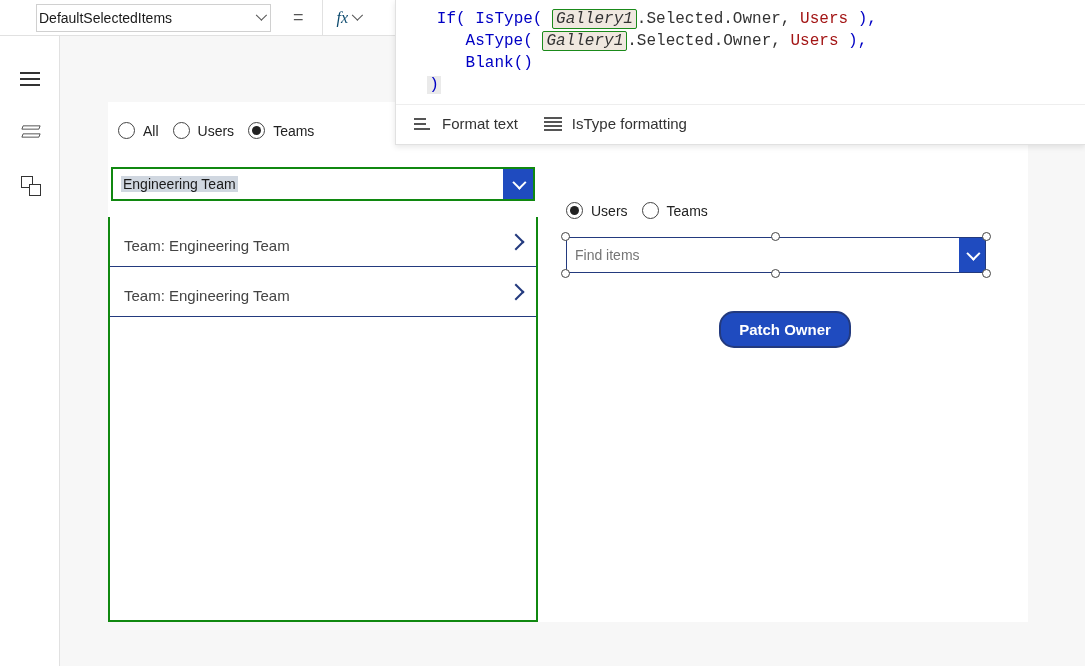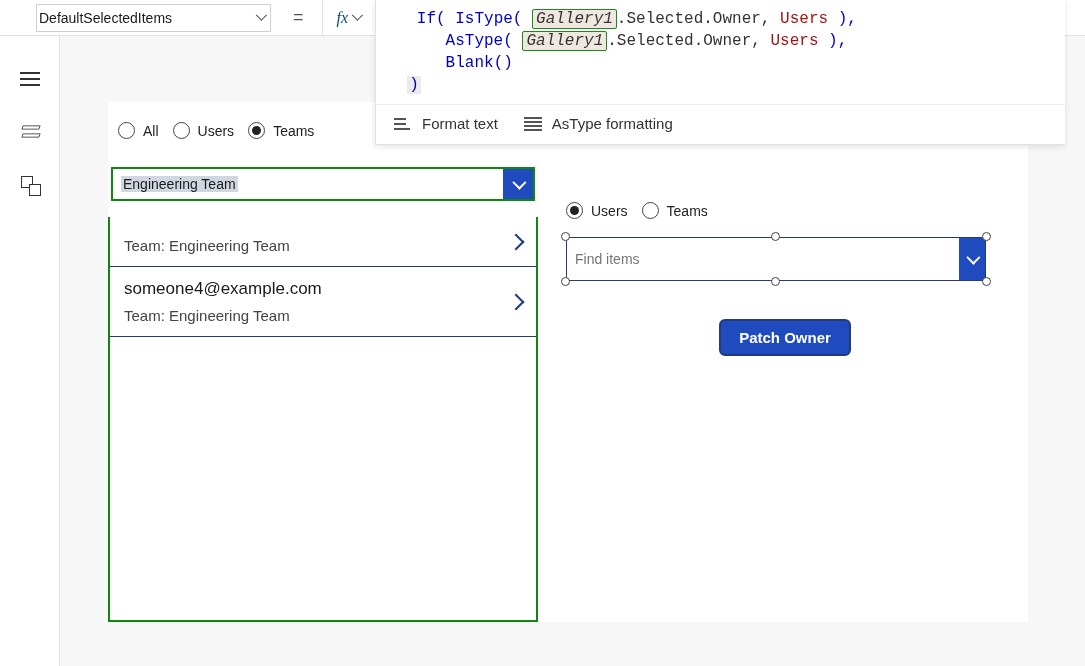--- a/index.html
+++ b/index.html
@@ -56,21 +56,21 @@
     align-items:center;
     border-left:1px solid #e1e1e1;
     height:100%;
     padding:0 14px;
     gap:4px;
   }
   .fx { font-family: "Segoe Script", cursive; font-style:italic; font-size:16px; color:#0c4a6e; }
 
   .formula-bar {
     position: absolute;
-    left: 375px;
+    left: 395px;
     top: 0;
     width: 690px;
     background: #fff;
     border-left: 1px solid #e1e1e1;
     border-bottom: 1px solid #e1e1e1;
     box-shadow: 0 2px 6px rgba(0,0,0,.1);
     z-index: 10;
   }
   .formula-code {
     font-family: Consolas, "Courier New", monospace;
@@ -221,21 +221,21 @@
     display:flex; flex-direction:column;
     align-items:flex-start;
     gap:14px;
     margin-top:80px;
   }
 
   
   .selected-ctl {
     position:relative;
     width: 420px;
-    height: 44px;
+    height: 36px;
     border:1.6px solid #233a7e;
     display:flex; align-items:center;
   }
   .selected-ctl input {
     flex:1; border:none; outline:none;
     font-size:14px; color:#888;
     padding-left:8px;
     font-family:inherit;
   }
   .handle {
@@ -245,21 +245,21 @@
   }
   .h-nw{top:-6px;left:-6px;} .h-n{top:-6px;left:calc(50% - 5px);} .h-ne{top:-6px;right:-6px;}
   .h-sw{bottom:-6px;left:-6px;} .h-s{bottom:-6px;left:calc(50% - 5px);} .h-se{bottom:-6px;right:-6px;}
 
   .btn-primary {
     align-self:center;
     margin-top:24px;
     background:#1f4bbf;
     color:#fff;
     border:2px solid #233a7e;
-    border-radius:6px;
+    border-radius:15px;
     padding:8px 18px;
     font-size:15px;
     font-weight:600;
   }
 </style>
 </head>
 <body>
 
 <div class="topbar">
   <div class="prop-dropdown">
@@ -278,21 +278,21 @@
       <span class="kw">AsType</span><span class="par">( </span><span class="boxvar">Gallery1</span><span class="id">.Selected.Owner, </span><span class="var">Users</span><span class="par"> ),</span>
       <span class="kw">Blank</span><span class="par">()</span>
   <span class="par cursor-line">)</span></div>
   <div class="formula-toolbar">
     <div class="ftool">
       <span class="icon-box fmt-icon"></span>
       <span>Format text</span>
     </div>
     <div class="ftool">
       <span class="icon-box rmfmt-icon"></span>
-      <span>AsType formatting</span>
+      <span>IsType formatting</span>
     </div>
   </div>
 </div>
 
 <div class="leftrail">
   <div class="rail-icon ham"></div>
   <div class="rail-icon layers"></div>
   <div class="rail-icon comp"></div>
 </div>
 
@@ -320,21 +320,20 @@
       </div>
       <div class="gallery" id="gallery">
           <div class="gitem">
        <div>
          <div class="sub">Team: Engineering Team</div>
        </div>
        <span class="chev-right-big"></span>
      </div>
           <div class="gitem">
        <div>
-         <div class="title">someone4@example.com</div>
          <div class="sub">Team: Engineering Team</div>
        </div>
        <span class="chev-right-big"></span>
      </div>
         </div>
     </div>
 
     <div class="right-panel">
       <div class="radio-row" id="right-radios" style="padding:0 0 4px 0">
           <div class="radio">

